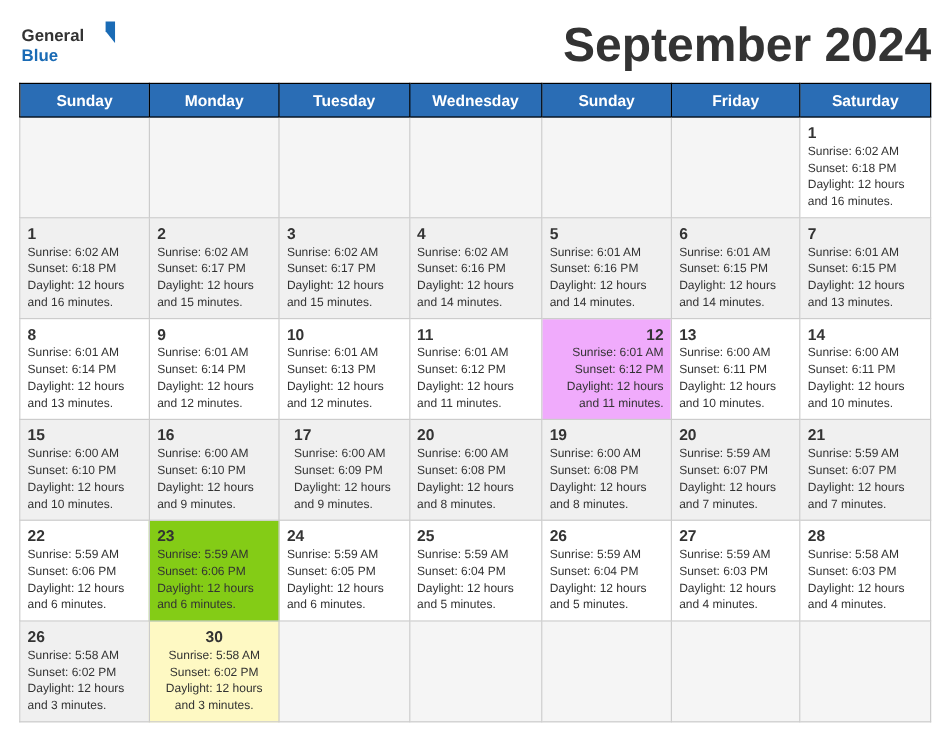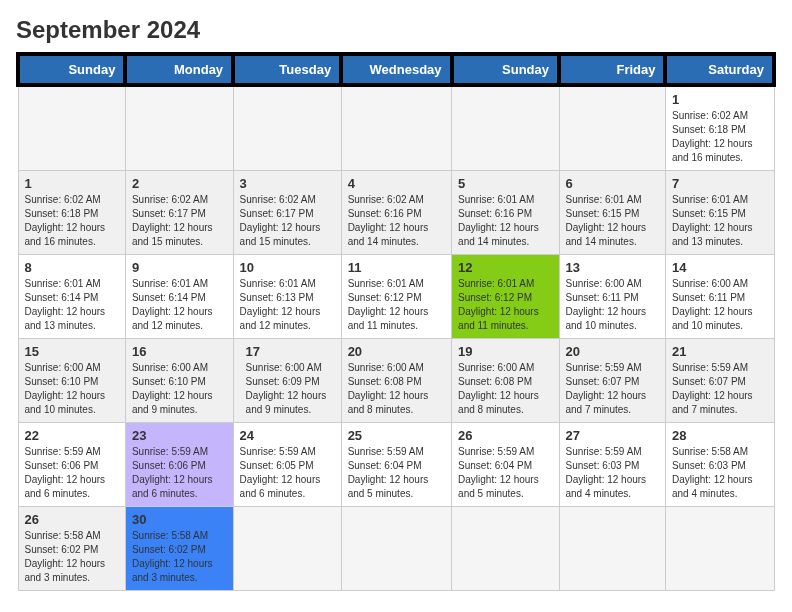--- a/index.html
+++ b/index.html
@@ -22,41 +22,41 @@
       gap: 4px;
     }
     .logo-icon {
       width: 32px;
       height: 32px;
     }
     .title-block {
       text-align: right;
     }
     .month-title {
-      font-size: 24px;
+      font-size: 40px;
       font-weight: bold;
       color: #333;
     }
     .location {
       font-size: 15px;
       color: #555;
     }
     .calendar {
       width: 100%;
       border-collapse: collapse;
       border: 1px solid #ccc;
     }
     .calendar th {
       background: #2a6db5;
       color: #fff;
       font-size: 13px;
       font-weight: bold;
       padding: 6px 8px;
-      text-align: right;
-      border: 4px solid #000000;
+      text-align: center;
+      border: 1px solid #000000;
     }
     .calendar td {
       vertical-align: top;
       border: 1px solid #ccc;
       padding: 5px 6px;
       font-size: 10.5px;
       color: #333;
       width: 113px;
       min-height: 80px;
       background: #fff;
@@ -84,20 +84,28 @@
     tr:nth-child(3) td:not(.empty),
     tr:nth-child(5) td:not(.empty),
     tr:nth-child(7) td:not(.empty) {
       background: #f0f0f0;
     }
   </style>
 </head>
 <body>
 
 <div class="header">
+  <div class="logo">
+    <svg class="logo-icon" viewBox="0 0 80 40" xmlns="http://www.w3.org/2000/svg" style="width: 80px; height: 40px;">
+  <text x="2" y="18" font-size="14" font-weight="bold" fill="#333" font-family="Arial">General</text>
+  <text x="2" y="35" font-size="14" font-weight="bold" fill="#1a6bb5" font-family="Arial">Blue</text>
+  <polygon points="72,2 80,2 80,20 72,10" fill="#1a6bb5"></polygon>
+</svg>
+
+  </div>
   <div class="title-block">
     <div class="month-title">September 2024</div>
   </div>
 </div>
 
 <table class="calendar">
   <thead>
     <tr>
       <th>Sunday</th>
       <th>Monday</th>
@@ -161,21 +169,21 @@
           <div class="day-info">Sunrise: 6:01 AM<br>Sunset: 6:14 PM<br>Daylight: 12 hours and 12 minutes.</div>
         </td>
         <td style="background: rgb(255, 255, 255);">
           <span class="day-num">10</span>
           <div class="day-info">Sunrise: 6:01 AM<br>Sunset: 6:13 PM<br>Daylight: 12 hours and 12 minutes.</div>
         </td>
         <td style="background: rgb(255, 255, 255);">
           <span class="day-num">11</span>
           <div class="day-info">Sunrise: 6:01 AM<br>Sunset: 6:12 PM<br>Daylight: 12 hours and 11 minutes.</div>
         </td>
-        <td style="background: #84cc16;">
+        <td style="background: #f0abfc; text-align: right;">
           <span class="day-num">12</span>
           <div class="day-info">Sunrise: 6:01 AM<br>Sunset: 6:12 PM<br>Daylight: 12 hours and 11 minutes.</div>
         </td>
         <td style="background: rgb(255, 255, 255);">
           <span class="day-num">13</span>
           <div class="day-info">Sunrise: 6:00 AM<br>Sunset: 6:11 PM<br>Daylight: 12 hours and 10 minutes.</div>
         </td>
         <td style="background: rgb(255, 255, 255);">
           <span class="day-num">14</span>
           <div class="day-info">Sunrise: 6:00 AM<br>Sunset: 6:11 PM<br>Daylight: 12 hours and 10 minutes.</div>
@@ -209,21 +217,21 @@
         <td style="background: rgb(240, 240, 240);">
           <span class="day-num">21</span>
           <div class="day-info">Sunrise: 5:59 AM<br>Sunset: 6:07 PM<br>Daylight: 12 hours and 7 minutes.</div>
         </td>
       </tr>
       <tr>
         <td style="background: rgb(255, 255, 255);">
           <span class="day-num">22</span>
           <div class="day-info">Sunrise: 5:59 AM<br>Sunset: 6:06 PM<br>Daylight: 12 hours and 6 minutes.</div>
         </td>
-        <td style="background: #c4b5fd;">
+        <td style="background: #84cc16;">
           <span class="day-num">23</span>
           <div class="day-info">Sunrise: 5:59 AM<br>Sunset: 6:06 PM<br>Daylight: 12 hours and 6 minutes.</div>
         </td>
         <td style="background: rgb(255, 255, 255);">
           <span class="day-num">24</span>
           <div class="day-info">Sunrise: 5:59 AM<br>Sunset: 6:05 PM<br>Daylight: 12 hours and 6 minutes.</div>
         </td>
         <td style="background: rgb(255, 255, 255);">
           <span class="day-num">25</span>
           <div class="day-info">Sunrise: 5:59 AM<br>Sunset: 6:04 PM<br>Daylight: 12 hours and 5 minutes.</div>
@@ -239,21 +247,21 @@
         <td style="background: rgb(255, 255, 255);">
           <span class="day-num">28</span>
           <div class="day-info">Sunrise: 5:58 AM<br>Sunset: 6:03 PM<br>Daylight: 12 hours and 4 minutes.</div>
         </td>
       </tr>
       <tr>
         <td style="background: rgb(240, 240, 240);">
           <span class="day-num">26</span>
           <div class="day-info">Sunrise: 5:58 AM<br>Sunset: 6:02 PM<br>Daylight: 12 hours and 3 minutes.</div>
         </td>
-        <td style="background: #3b82f6;">
+        <td style="background: #fef9c3; text-align: center;">
           <span class="day-num">30</span>
           <div class="day-info">Sunrise: 5:58 AM<br>Sunset: 6:02 PM<br>Daylight: 12 hours and 3 minutes.</div>
         </td>
         <td class="empty" style="background: rgb(245, 245, 245);"></td>
         <td class="empty" style="background: rgb(245, 245, 245);"></td>
         <td class="empty" style="background: rgb(245, 245, 245);"></td>
         <td class="empty" style="background: rgb(245, 245, 245);"></td>
         <td class="empty" style="background: rgb(245, 245, 245);"></td>
       </tr>
     </tbody>

